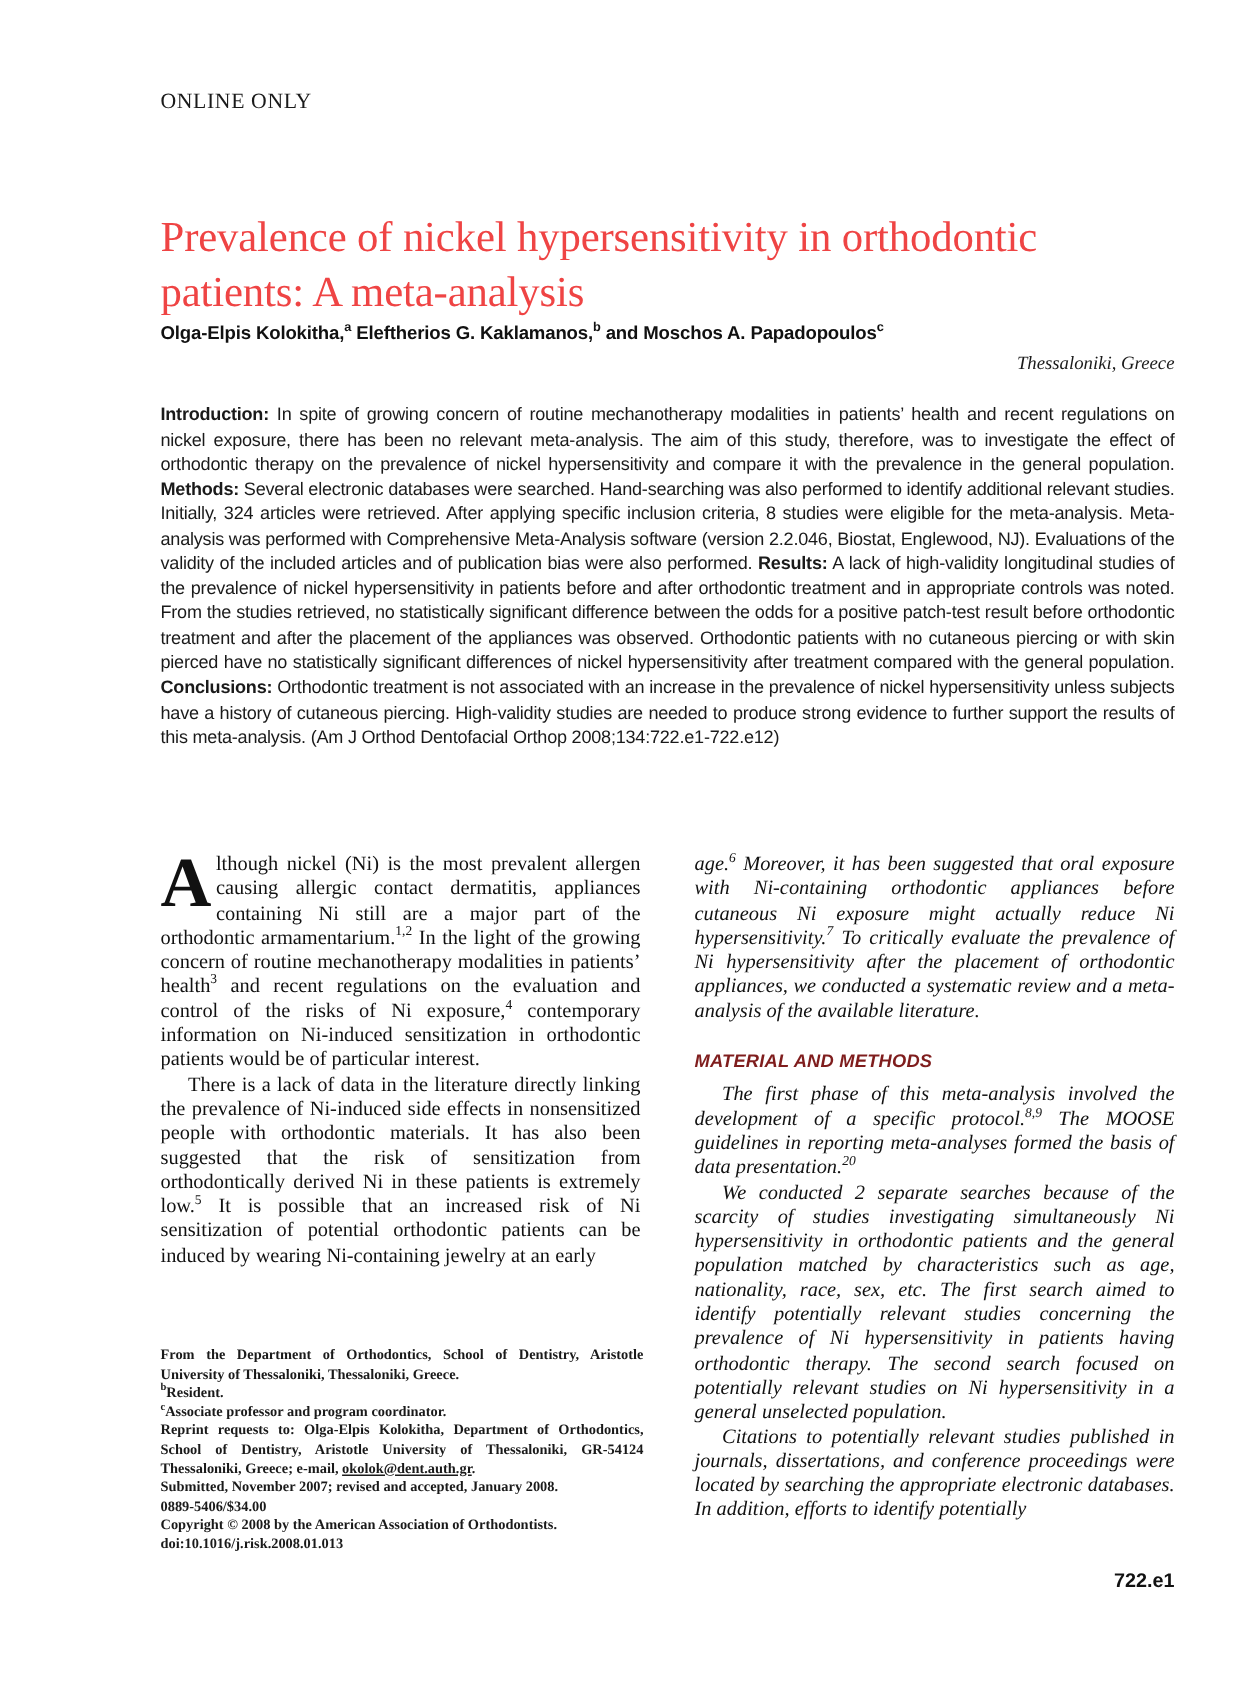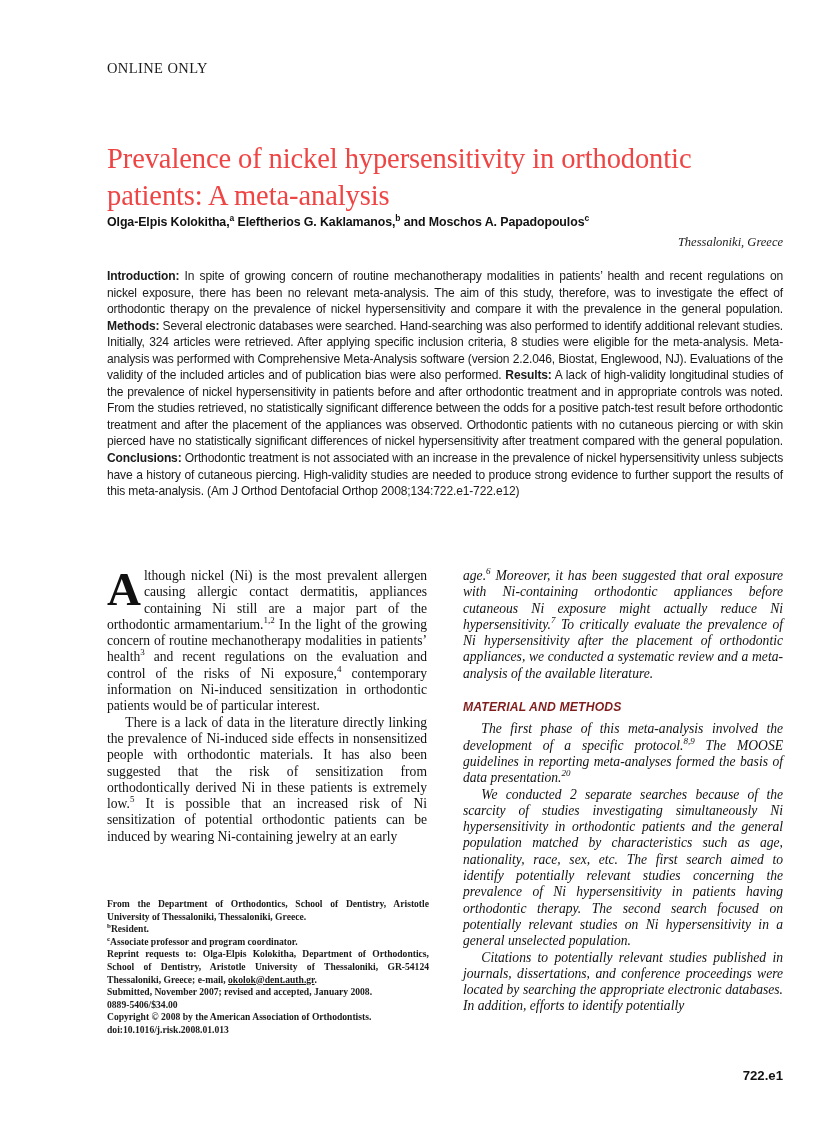--- a/index.html
+++ b/index.html
@@ -163,21 +163,21 @@
     font-size: 7px;
     vertical-align: super;
     line-height: 0;
   }
   .footnotes .email { text-decoration: underline; }
 
   
   .pagenum {
     position: absolute;
     left: 83px;
-    top: 1068px;
+    top: 1046px;
     width: 676px;
     text-align: right;
     font-family: "Liberation Sans", "DejaVu Sans", sans-serif;
     font-size: 13.2px;
     font-weight: bold;
     color: #111;
   }
 </style>
 </head>
 <body>

